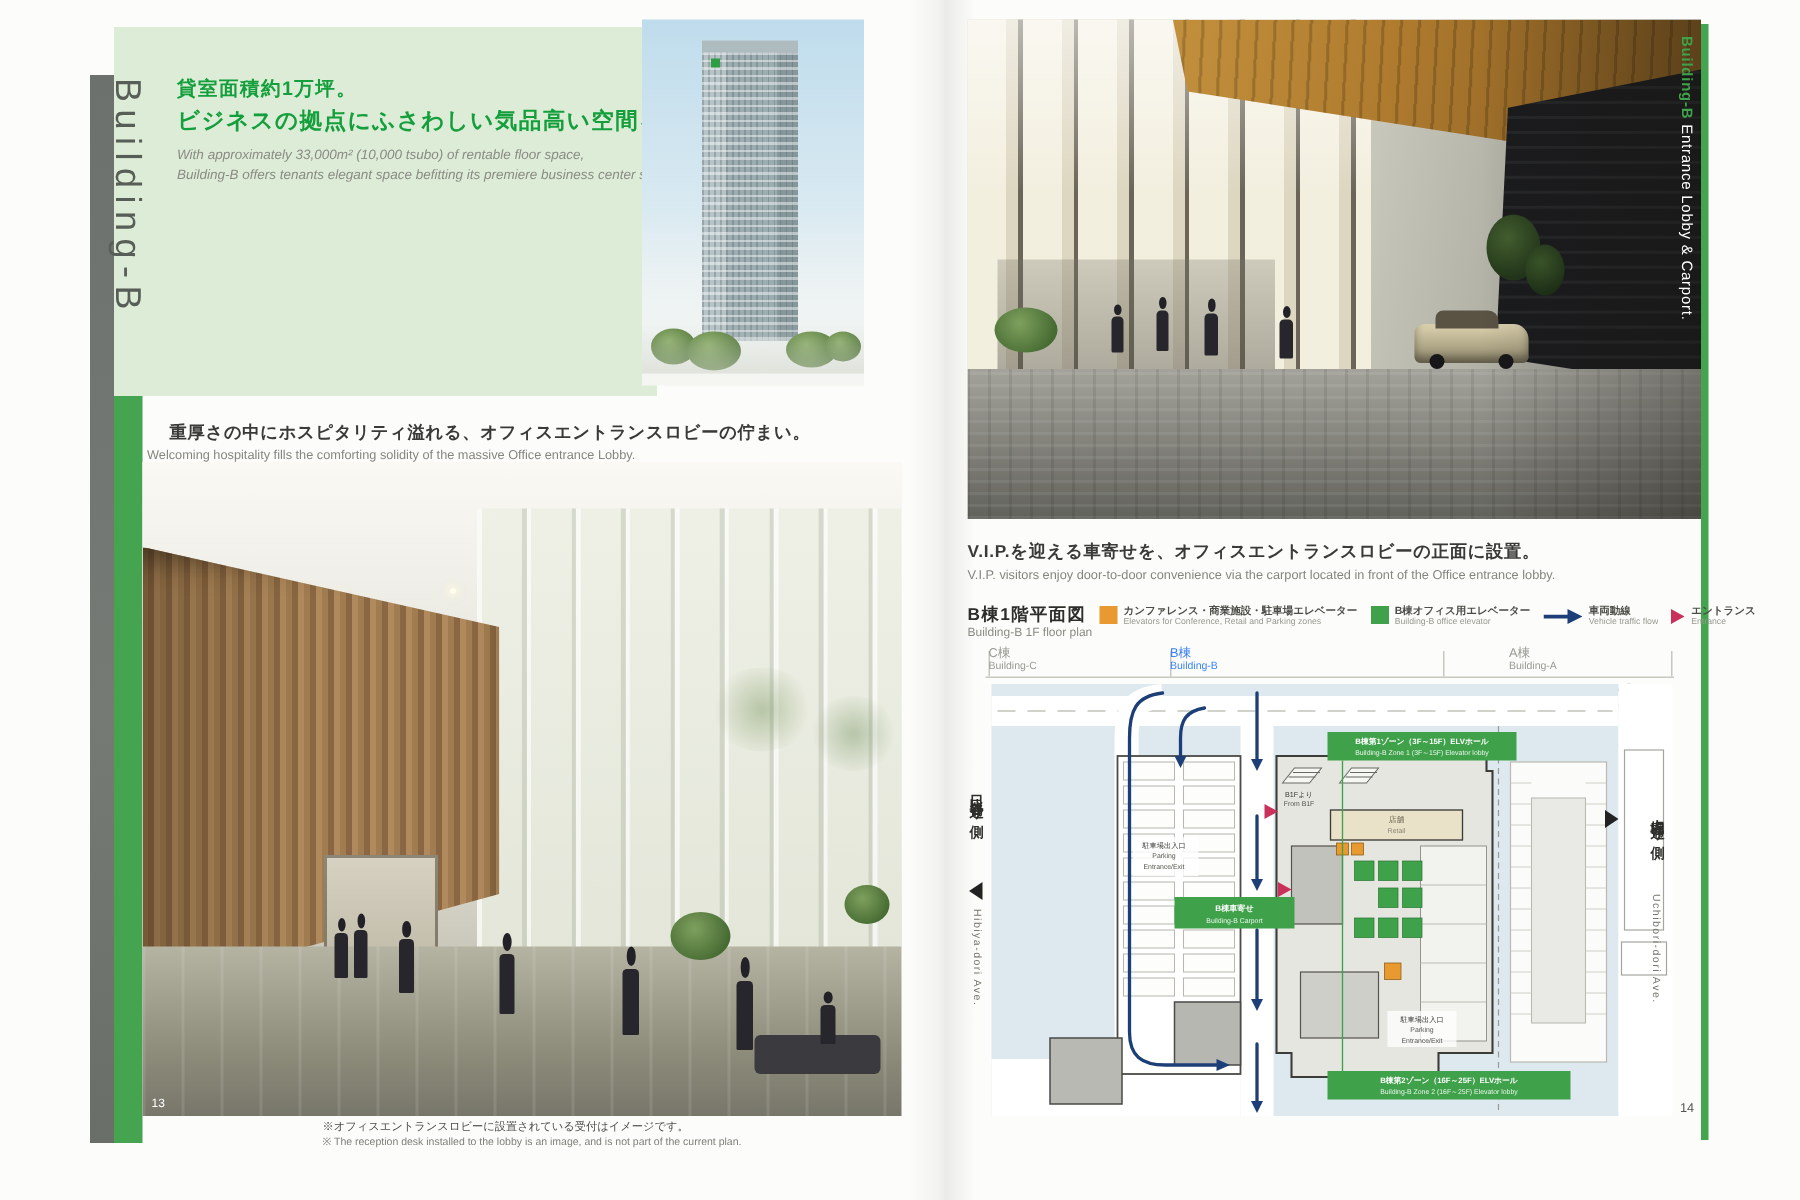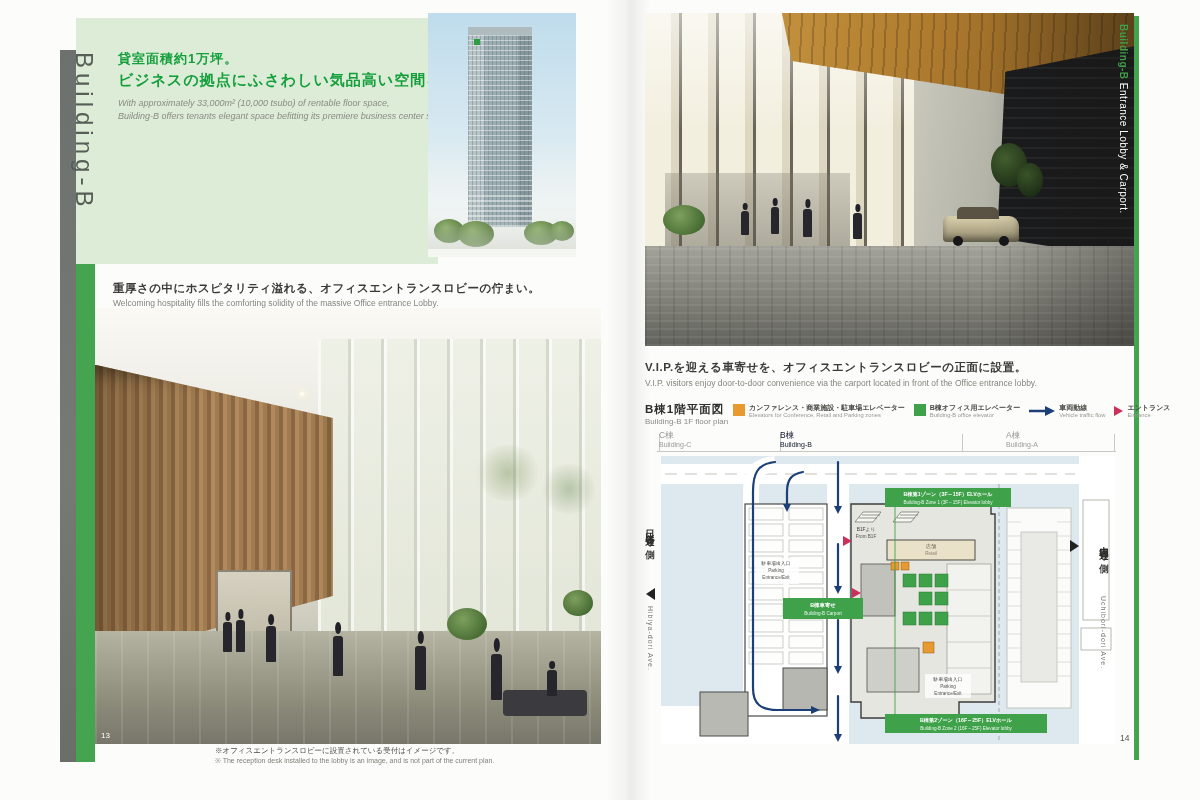--- a/index.html
+++ b/index.html
@@ -84,21 +84,21 @@
   .lg-jp{font-size:7px;font-weight:bold;color:#4c4c48;line-height:9px;white-space:nowrap;}
   .lg-en{font-size:5.8px;color:#999992;line-height:7px;white-space:nowrap;}
   .sw{width:12px;height:12px;margin-top:1px;}
   .hdr-row{left:657px;top:430px;width:459px;height:22px;}
   .hd-line{position:absolute;left:0;right:0;top:21px;border-top:1px solid #c8c8c0;}
   .hd-tick{position:absolute;top:4px;height:17px;border-left:1px solid #c8c8c0;}
   .hd-seg{position:absolute;top:0;text-align:left;}
   .hd-jp{font-size:8.5px;line-height:10px;}
   .hd-en{font-size:7px;line-height:9px;}
   .hd-gray{color:#9a9a94;}
-  .hd-green{color:#0f172a;}
+  .hd-green{color:#3b82f6;}
   .street{color:#2e2e2b;font-weight:bold;font-size:9.5px;letter-spacing:2px;}
   .street-en{color:#77776f;font-size:7px;font-weight:normal;letter-spacing:1px;}
   .tri-w{width:0;height:0;border-top:6px solid transparent;border-bottom:6px solid transparent;}
   .gutter{left:606px;top:0;width:44px;height:800px;background:linear-gradient(90deg,rgba(0,0,0,0) 0%,rgba(60,60,52,.05) 45%,rgba(60,60,52,.09) 55%,rgba(0,0,0,0) 100%);}
   .pagenum-right{color:#55554f;font-size:8.5px;}
   svg text{font-family:"Liberation Sans",sans-serif;}
 </style>
 </head>
 <body>
 
@@ -119,21 +119,21 @@
     <div class="tower-body"></div>
     <div class="tower-logo"></div>
     <div class="tree" style="left:6px;bottom:14px;width:30px;height:24px;"></div>
     <div class="tree" style="left:30px;bottom:10px;width:36px;height:26px;"></div>
     <div class="tree" style="left:96px;bottom:12px;width:34px;height:24px;"></div>
     <div class="tree" style="left:122px;bottom:16px;width:24px;height:20px;"></div>
     <div class="tower-base"></div>
   </div>
 
   <div class="abs jp-body" style="left:113px;top:281px;">重厚さの中にホスピタリティ溢れる、オフィスエントランスロビーの佇まい。</div>
-  <div class="abs en-body" style="left:113px;top:298px;">Welcoming hospitality fills the comforting solidity of the massive Office entrance Lobby.</div>
+  <div class="abs en-body" style="left:98px;top:298px;">Welcoming hospitality fills the comforting solidity of the massive Office entrance Lobby.</div>
 
   <div class="abs lobby-photo">
     <div class="lp-ceiling"></div>
     <div class="lp-light" style="left:60px;top:92px;"></div>
     <div class="lp-light" style="left:130px;top:88px;"></div>
     <div class="lp-light" style="left:205px;top:84px;"></div>
     <div class="lp-light" style="left:285px;top:78px;"></div>
     <div class="lp-light" style="left:360px;top:72px;"></div>
     <div class="lp-glass">
       <div class="lp-out-green" style="left:55%;top:34%;width:70px;height:56px;background:radial-gradient(circle,rgba(124,150,96,.45),rgba(124,150,96,0) 70%);"></div>

